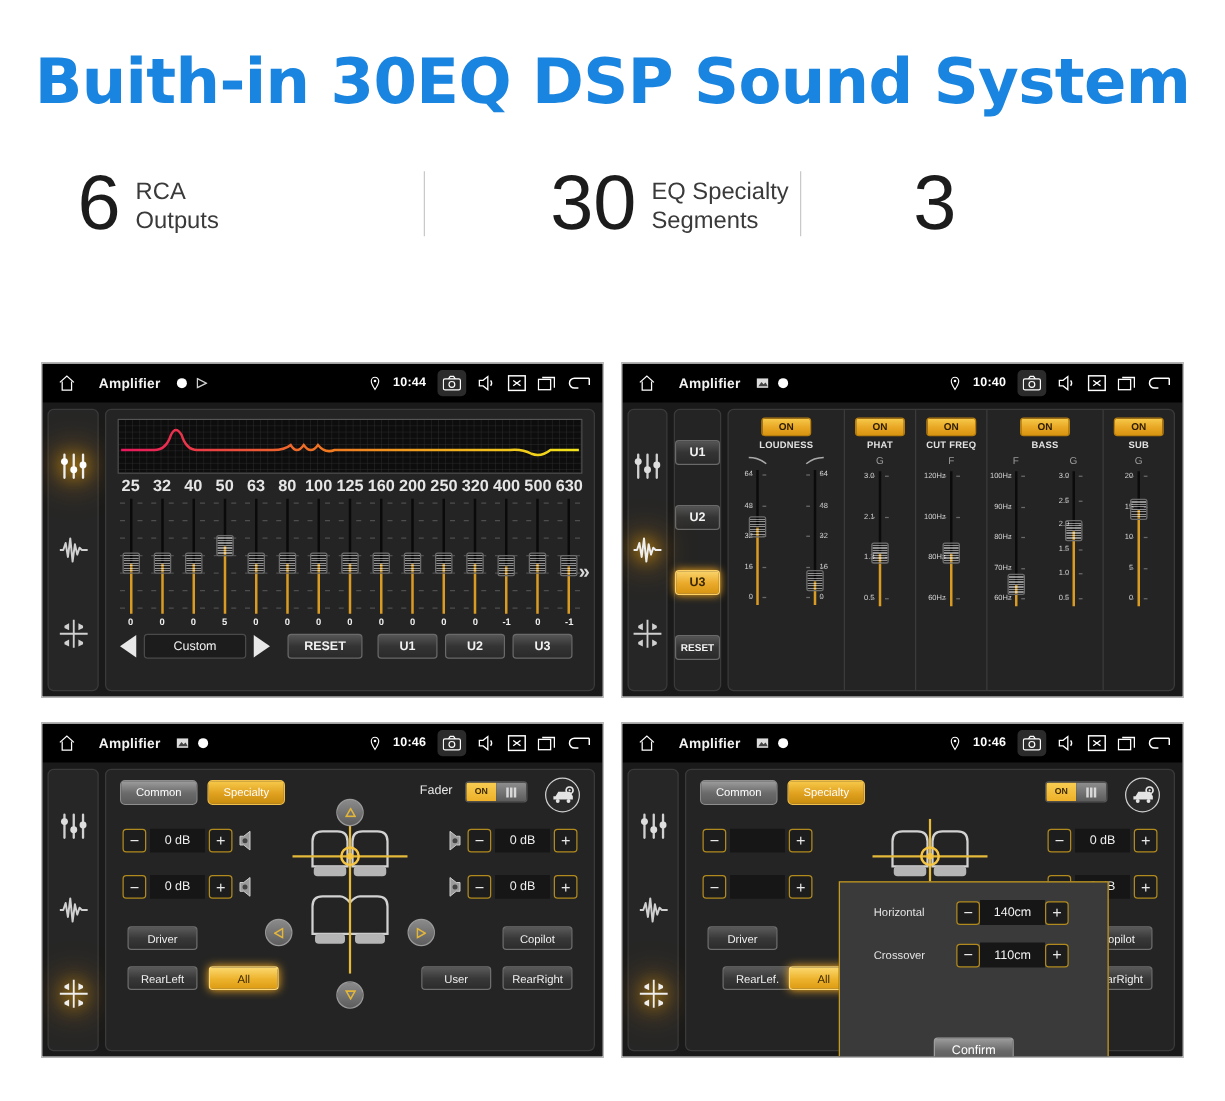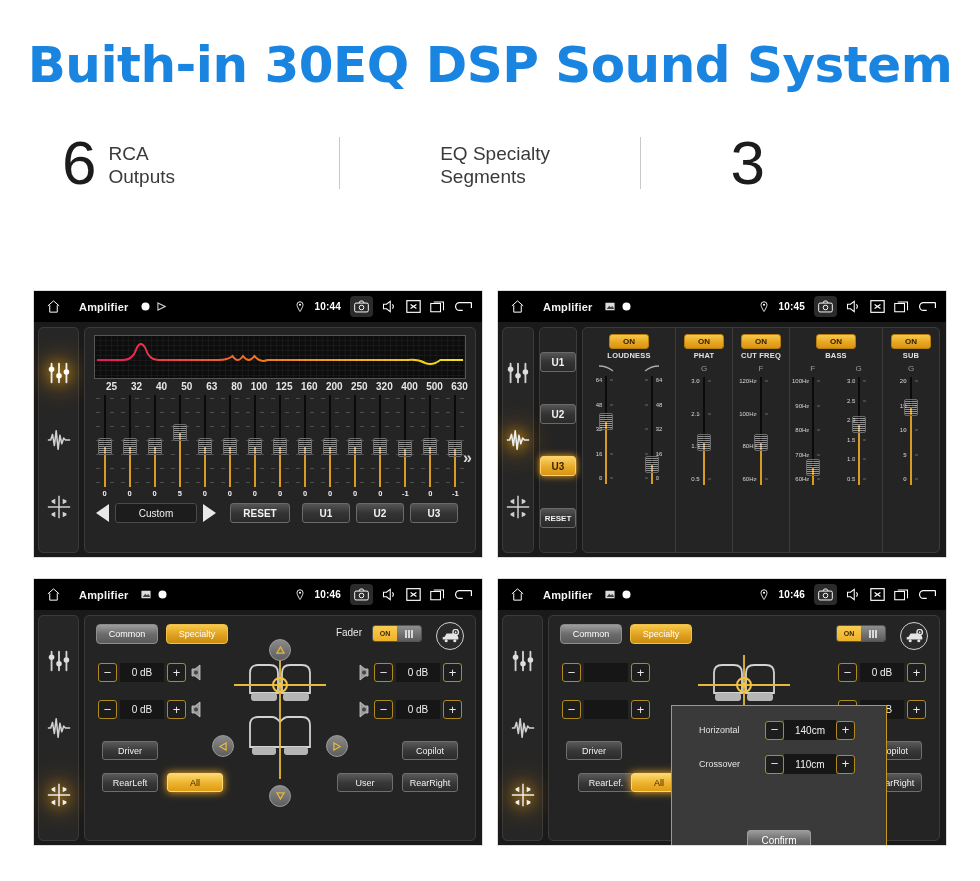--- a/index.html
+++ b/index.html
@@ -133,21 +133,21 @@
     background: #0d0d0d;
     border: 1px solid #555;
     position: relative;
     margin: 2px 4px 0 4px;
     overflow: hidden;
   }
   .eq-freqs {
     display: flex; margin: 2px 2px 0 2px;
   }
   .eq-freqs span {
-    flex: 1; text-align: right; color: #e6e6e6; font-size: 10px; font-weight: bold;
+    flex: 1; text-align: center; color: #e6e6e6; font-size: 13px; font-weight: bold;
   }
   .eq-sliders {
     display: flex; margin: 3px 2px 0 2px; height: 104px; position: relative;
   }
   .eq-col { flex: 1; display: flex; flex-direction: column; align-items: center; }
   .eq-track {
     width: 14px; height: 92px; position: relative;
   }
   .eq-line-top {
     position: absolute; left: 6px; width: 2px; background: #0a0a0a; top: 0;
@@ -341,20 +341,21 @@
 <div class="stats">
   <div class="stat">
     <div class="stat-num">6</div>
     <div class="stat-text">
       <div>RCA</div>
       <div>Outputs</div>
     </div>
   </div>
   <div class="stat-div"></div>
   <div class="stat">
+    <div class="stat-num">30</div>
     <div class="stat-text">
       <div>EQ Specialty</div>
       <div>Segments</div>
     </div>
   </div>
   <div class="stat-div"></div>
   <div class="stat">
     <div class="stat-num">3</div>
   </div>
 </div>
@@ -827,21 +828,21 @@
           </svg>
         <svg width="9" height="9">
             <circle cx="4.5" cy="4.5" r="4" fill="#fff"></circle>
           </svg>
       </span>
       <span class="sb-right">
         <svg class="sb-loc" viewBox="0 0 12 16">
             <path d="M6 1a4 4 0 0 0-4 4c0 3 4 9 4 9s4-6 4-9a4 4 0 0 0-4-4z" fill="none" stroke="#fff" stroke-width="1.2"></path>
             <circle cx="6" cy="5" r="1.4" fill="#fff"></circle>
           </svg>
-        <span class="sb-time">10:45</span>
+        <span class="sb-time">10:40</span>
         <span class="sb-cam-wrap">
           <svg class="sb-ico" viewBox="0 0 22 18">
               <rect x="1" y="4" width="20" height="13" rx="2" fill="none" stroke="#fff" stroke-width="1.4"></rect>
               <path d="M7 4 L9 1 H13 L15 4" fill="none" stroke="#fff" stroke-width="1.4"></path>
               <circle cx="11" cy="10.5" r="3.4" fill="none" stroke="#fff" stroke-width="1.4"></circle>
             </svg>
         </span>
         <svg class="sb-ico" viewBox="0 0 20 18">
             <path d="M2 6 H6 L11 2 V16 L6 12 H2 Z" fill="none" stroke="#fff" stroke-width="1.4"></path>
             <path d="M14 6 A5 5 0 0 1 14 12" fill="none" stroke="#fff" stroke-width="1.4"></path>

